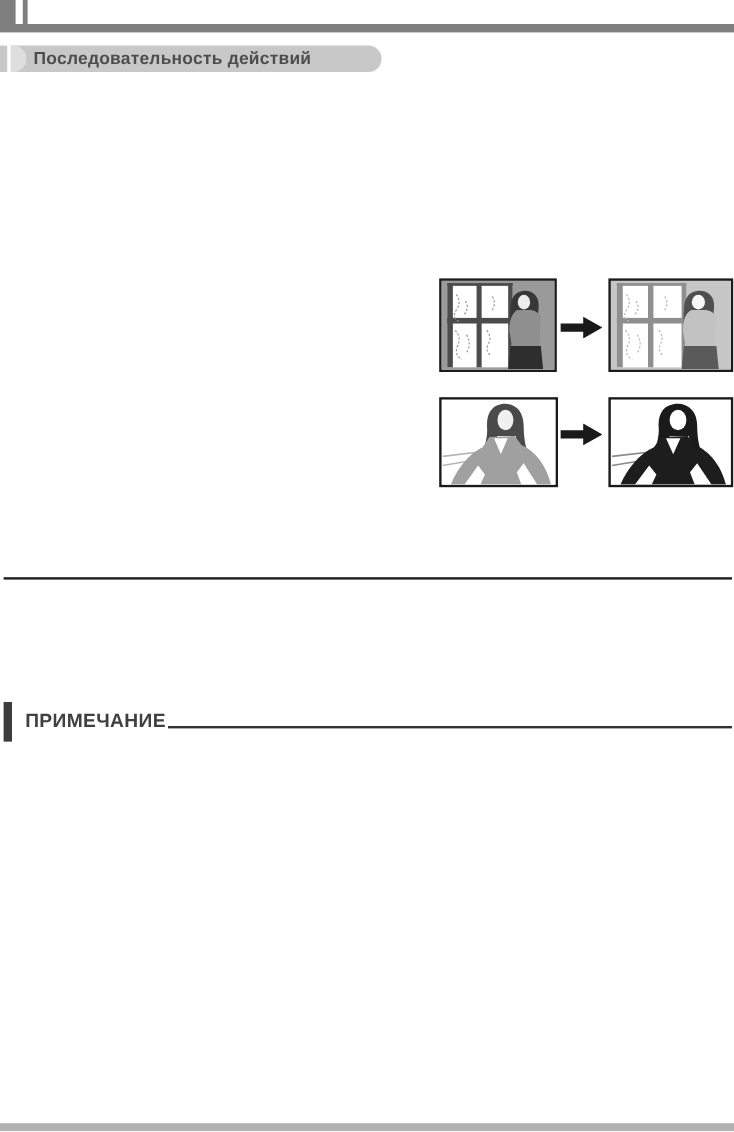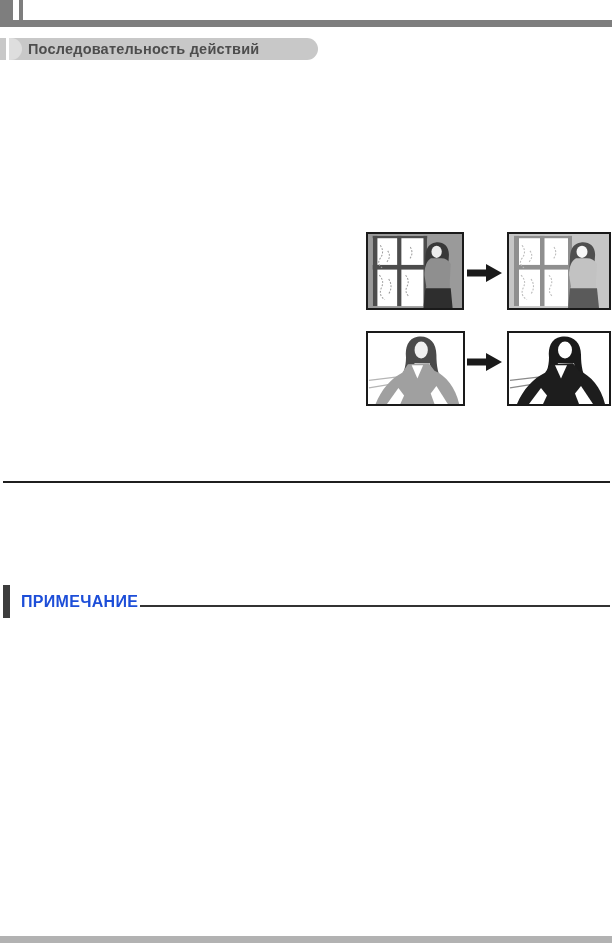--- a/index.html
+++ b/index.html
@@ -42,21 +42,21 @@
   .arrow{position:absolute;width:35px;height:18px;}
   .arrow-1{left:467px;top:264px;}
   .arrow-2{left:467px;top:353px;}
   .arrow svg{display:block;width:100%;height:100%;}
   
   .content-divider{position:absolute;left:3px;top:481px;width:607px;height:2px;background:#1f1f1f;}
   
   .note-bar{position:absolute;left:3px;top:585px;width:7px;height:33px;background:#3d3d3d;}
   .note-label{
     position:absolute;left:21px;top:588px;height:28px;line-height:28px;
-    font-size:16px;font-weight:bold;color:#1d4ed8;letter-spacing:0.3px;white-space:nowrap;
+    font-size:16px;font-weight:bold;color:#404040;letter-spacing:0.3px;white-space:nowrap;
   }
   .note-rule{position:absolute;left:140px;top:605px;width:470px;height:2px;background:#333333;}
   
   .footer-bar{position:absolute;left:0;top:936px;width:612px;height:7px;background:#b2b2b2;}
 </style>
 </head>
 <body>
 
 <div class="page">
 

